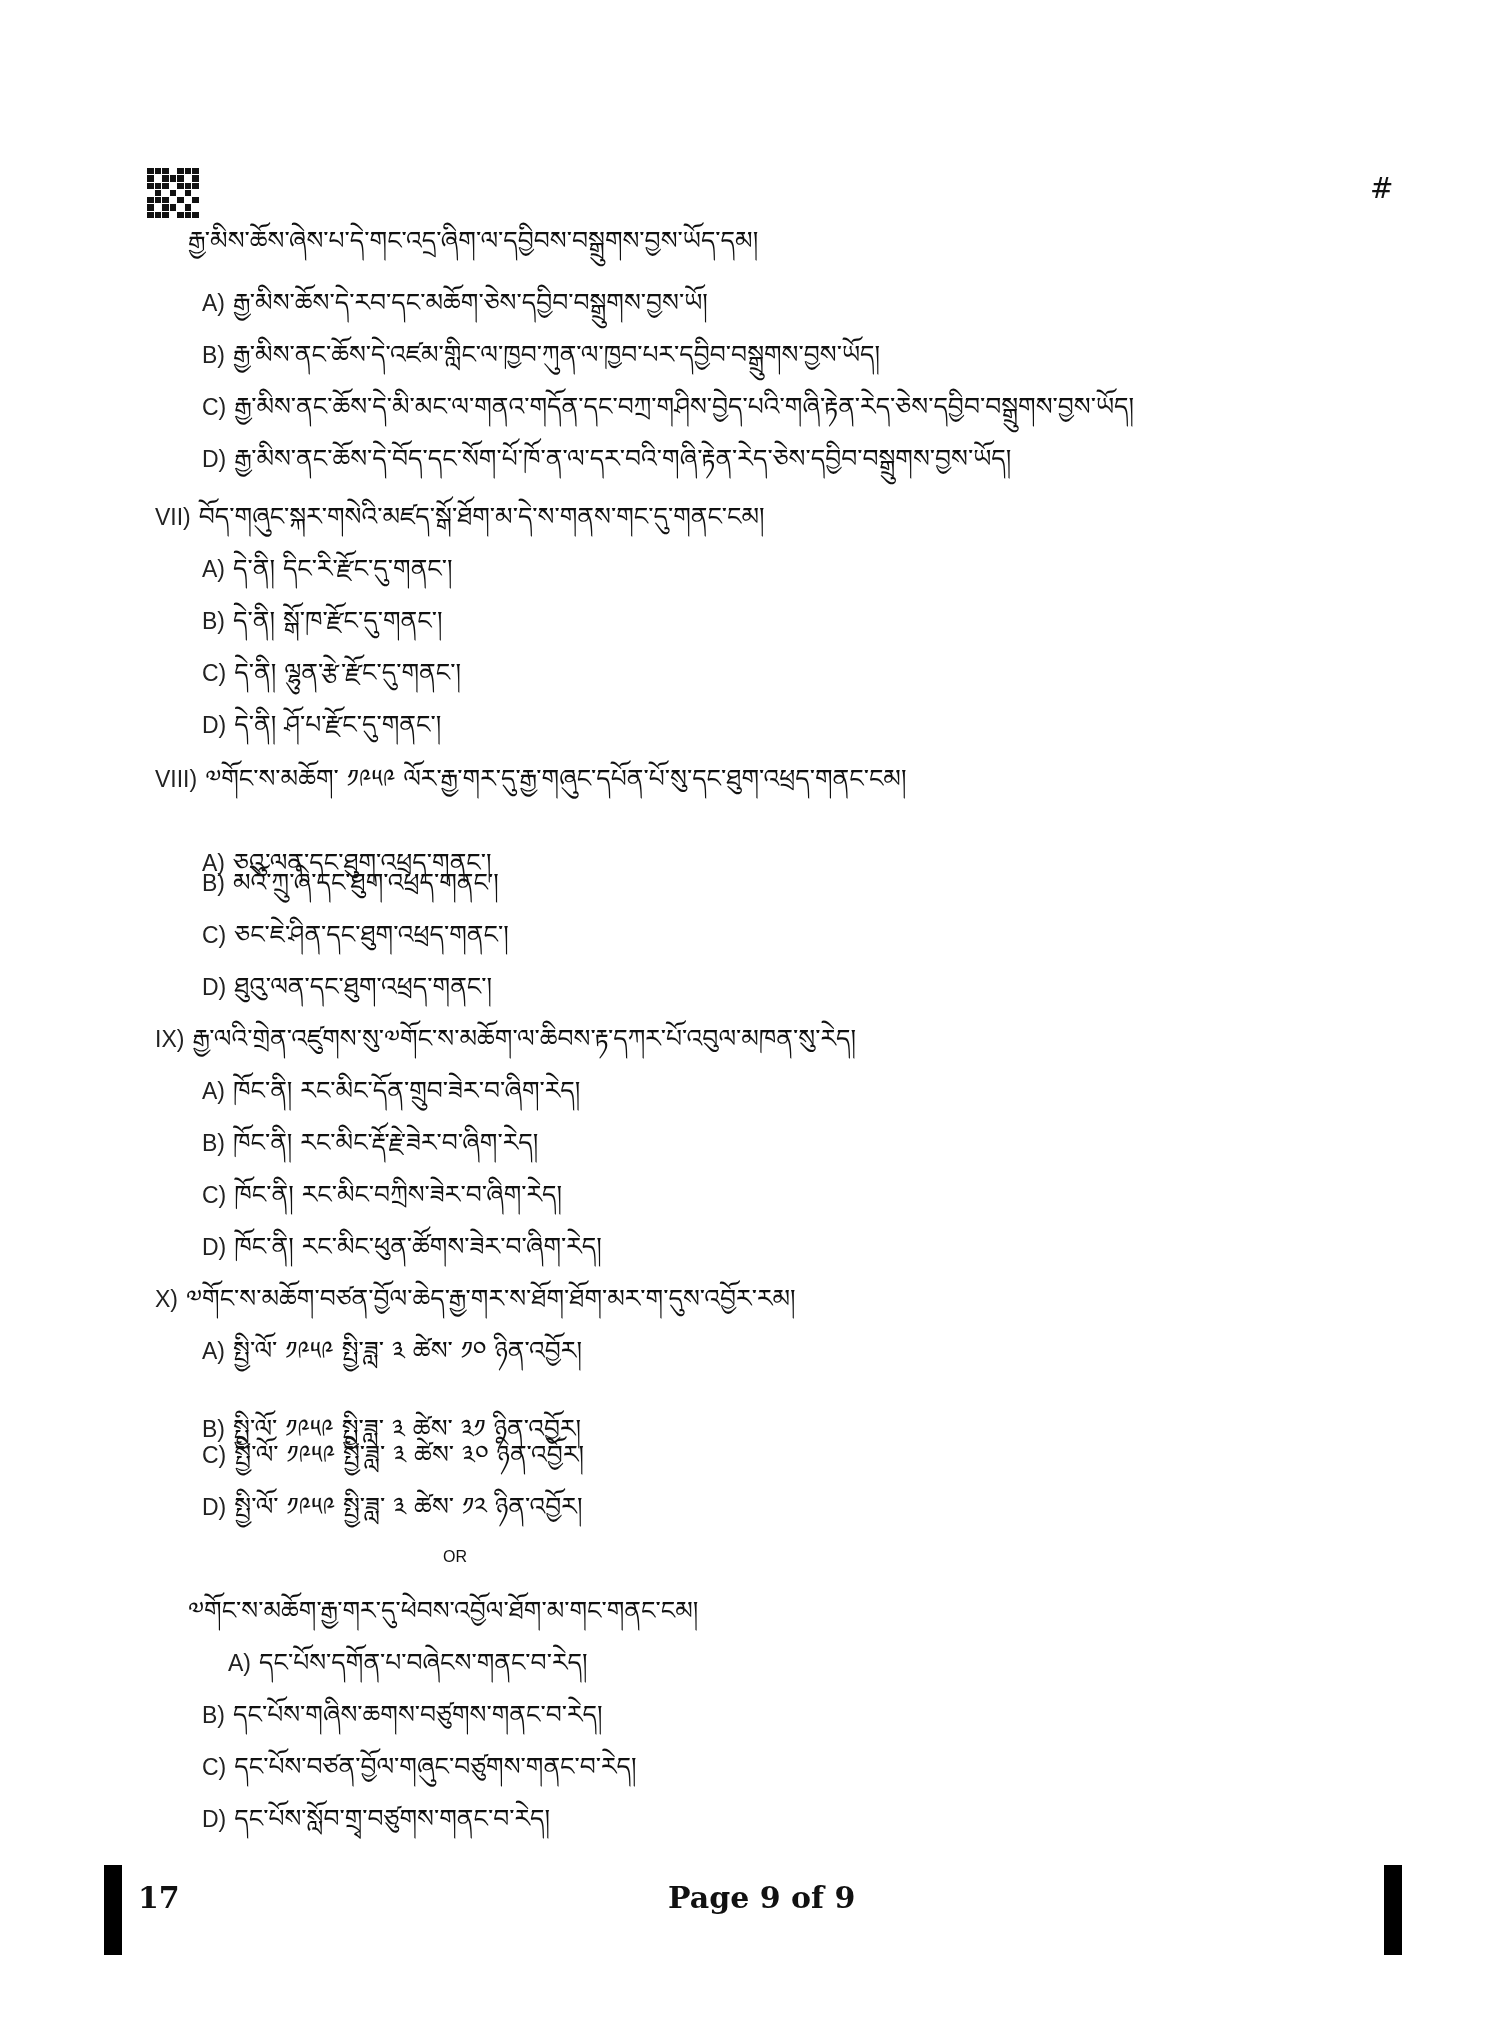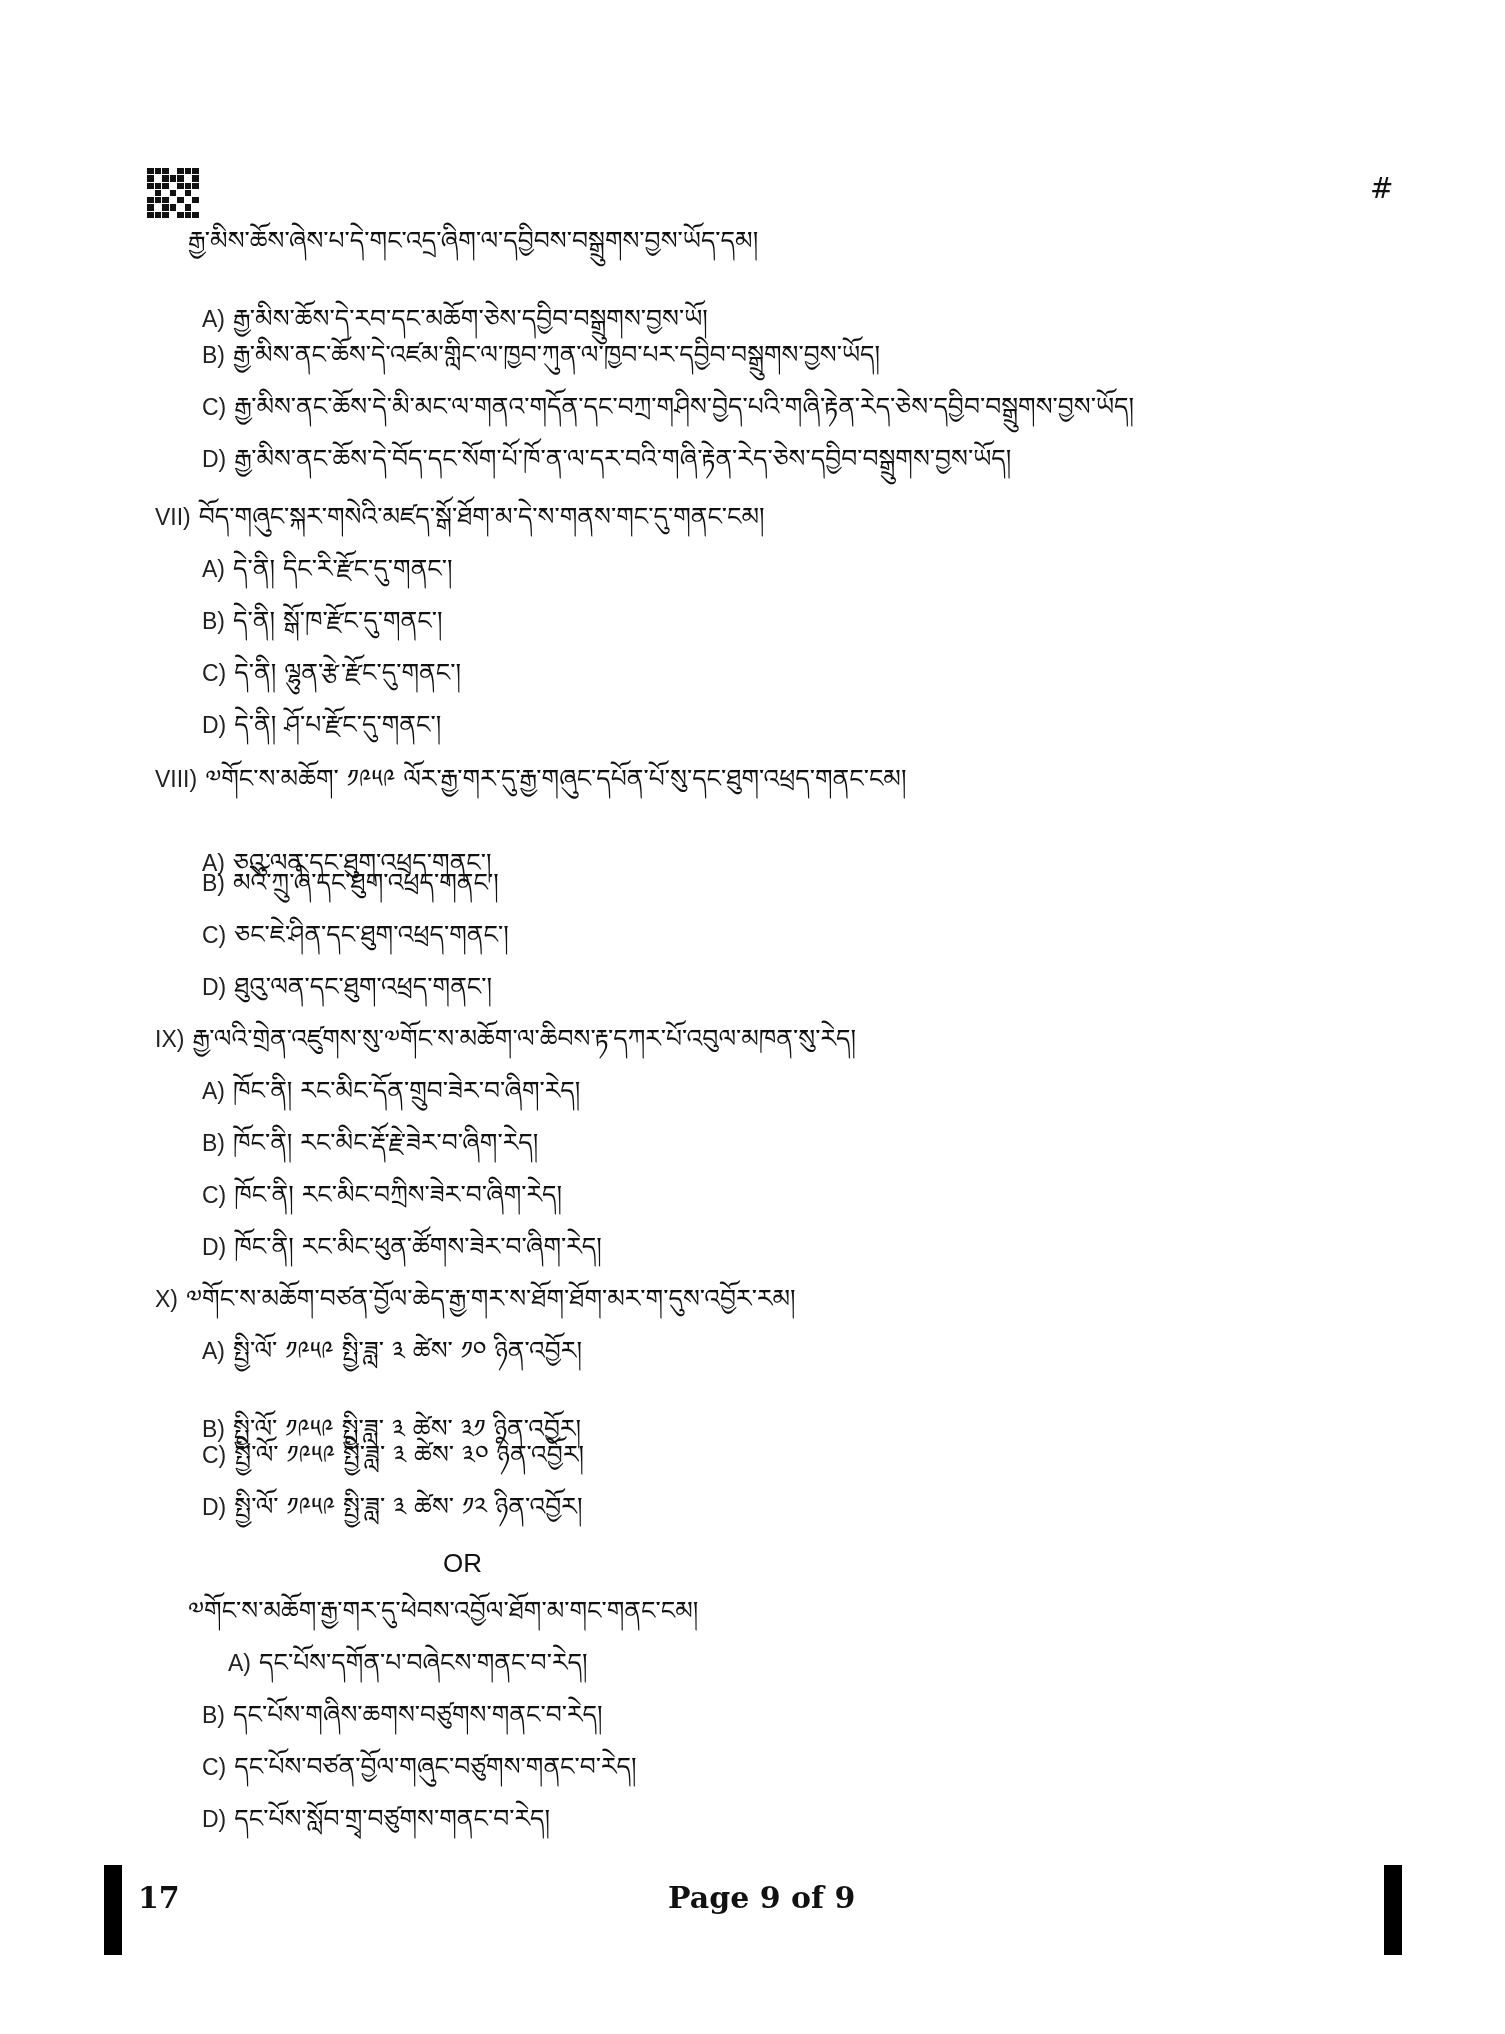--- a/index.html
+++ b/index.html
@@ -19,21 +19,21 @@
     }
     .line {
       position: absolute; font-size: 25px; white-space: nowrap;
       font-family: "DejaVu Sans", sans-serif; line-height: 34px;
     }
     .label { font-family: "Liberation Sans", sans-serif; font-size: 23px; color: #222; margin-right: 8px; }
     .q { left: 188px; }
     .qnum { left: 155px; }
     .opt { left: 202px; }
     .or {
-      position: absolute; left: 443px; top: 1548px; font-size: 26px;
+      position: absolute; left: 443px; top: 1548px; font-size: 16px;
       font-family: "Liberation Sans", sans-serif;
     }
     .footer-bar {
       position: absolute; top: 1865px; width: 18px; height: 90px; background: #000;
     }
     .footer-left-num {
       position: absolute; left: 138px; top: 1880px; font-size: 30px; font-weight: bold;
       font-family: "DejaVu Serif", serif;
     }
     .footer-page {
@@ -91,21 +91,21 @@
     <span></span>
     <span></span>
     <span class="w"></span>
     <span></span>
     <span></span>
     <span></span>
 </div>
 <div class="hash">#</div>
 
 <div class="line q" style="top:224px;">རྒྱ་མིས་ཆོས་ཞེས་པ་དེ་གང་འདྲ་ཞིག་ལ་དབྱིབས་བསྒྲུགས་བྱས་ཡོད་དམ།</div>
-<div class="line opt" style="top:286px;margin-top:16px;"><span class="label">A)</span><span>རྒྱ་མིས་ཆོས་དེ་རབ་དང་མཆོག་ཅེས་དབྱིབ་བསྒྲུགས་བྱས་ཡོ།</span></div>
+<div class="line opt" style="top:286px;"><span class="label">A)</span><span>རྒྱ་མིས་ཆོས་དེ་རབ་དང་མཆོག་ཅེས་དབྱིབ་བསྒྲུགས་བྱས་ཡོ།</span></div>
 <div class="line opt" style="top:338px;"><span class="label">B)</span><span>རྒྱ་མིས་ནང་ཆོས་དེ་འཛམ་གླིང་ལ་ཁྱབ་ཀུན་ལ་ཁྱབ་པར་དབྱིབ་བསྒྲུགས་བྱས་ཡོད།</span></div>
 <div class="line opt" style="top:390px;"><span class="label">C)</span><span>རྒྱ་མིས་ནང་ཆོས་དེ་མི་མང་ལ་གནའ་གདོན་དང་བཀྲ་གཤིས་བྱེད་པའི་གཞི་རྟེན་རེད་ཅེས་དབྱིབ་བསྒྲུགས་བྱས་ཡོད།</span></div>
 <div class="line opt" style="top:442px;"><span class="label">D)</span><span>རྒྱ་མིས་ནང་ཆོས་དེ་བོད་དང་སོག་པོ་ཁོ་ན་ལ་དར་བའི་གཞི་རྟེན་རེད་ཅེས་དབྱིབ་བསྒྲུགས་བྱས་ཡོད།</span></div>
 
 <div class="line qnum" style="top:500px;"><span class="label">VII)</span><span>བོད་གཞུང་སྐར་གསེའི་མཛད་སྒོ་ཐོག་མ་དེ་ས་གནས་གང་དུ་གནང་ངམ།</span></div>
 <div class="line opt" style="top:552px;"><span class="label">A)</span><span>དེ་ནི། དིང་རི་རྫོང་དུ་གནང་།</span></div>
 <div class="line opt" style="top:604px;"><span class="label">B)</span><span>དེ་ནི། སྒོ་ཁ་རྫོང་དུ་གནང་།</span></div>
 <div class="line opt" style="top:656px;"><span class="label">C)</span><span>དེ་ནི། ལྷུན་རྩེ་རྫོང་དུ་གནང་།</span></div>
 <div class="line opt" style="top:708px;"><span class="label">D)</span><span>དེ་ནི། ཤོ་པ་རྫོང་དུ་གནང་།</span></div>
 

